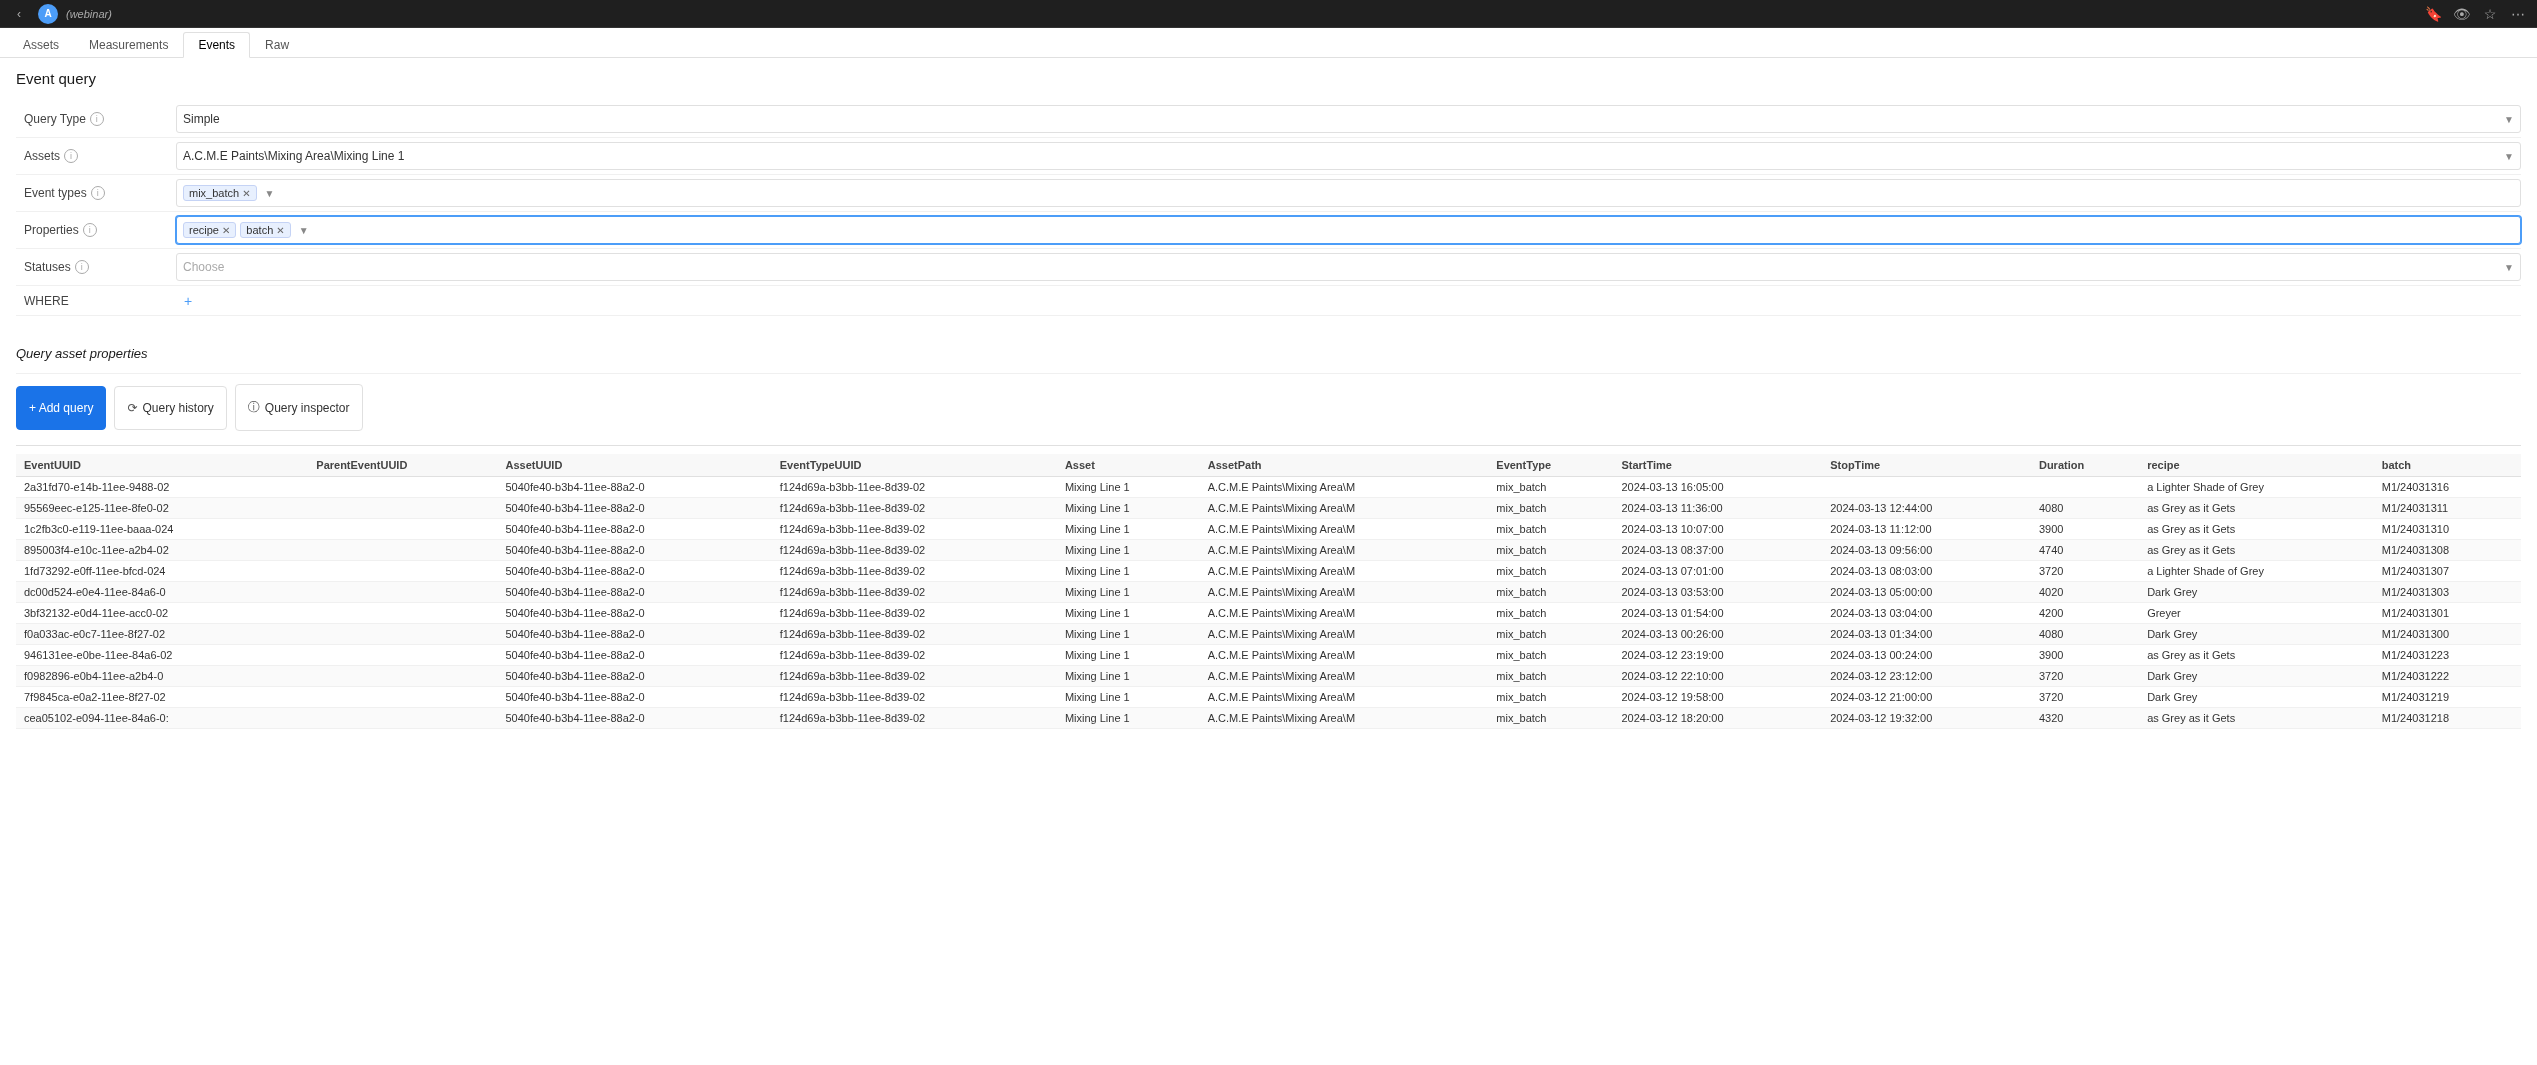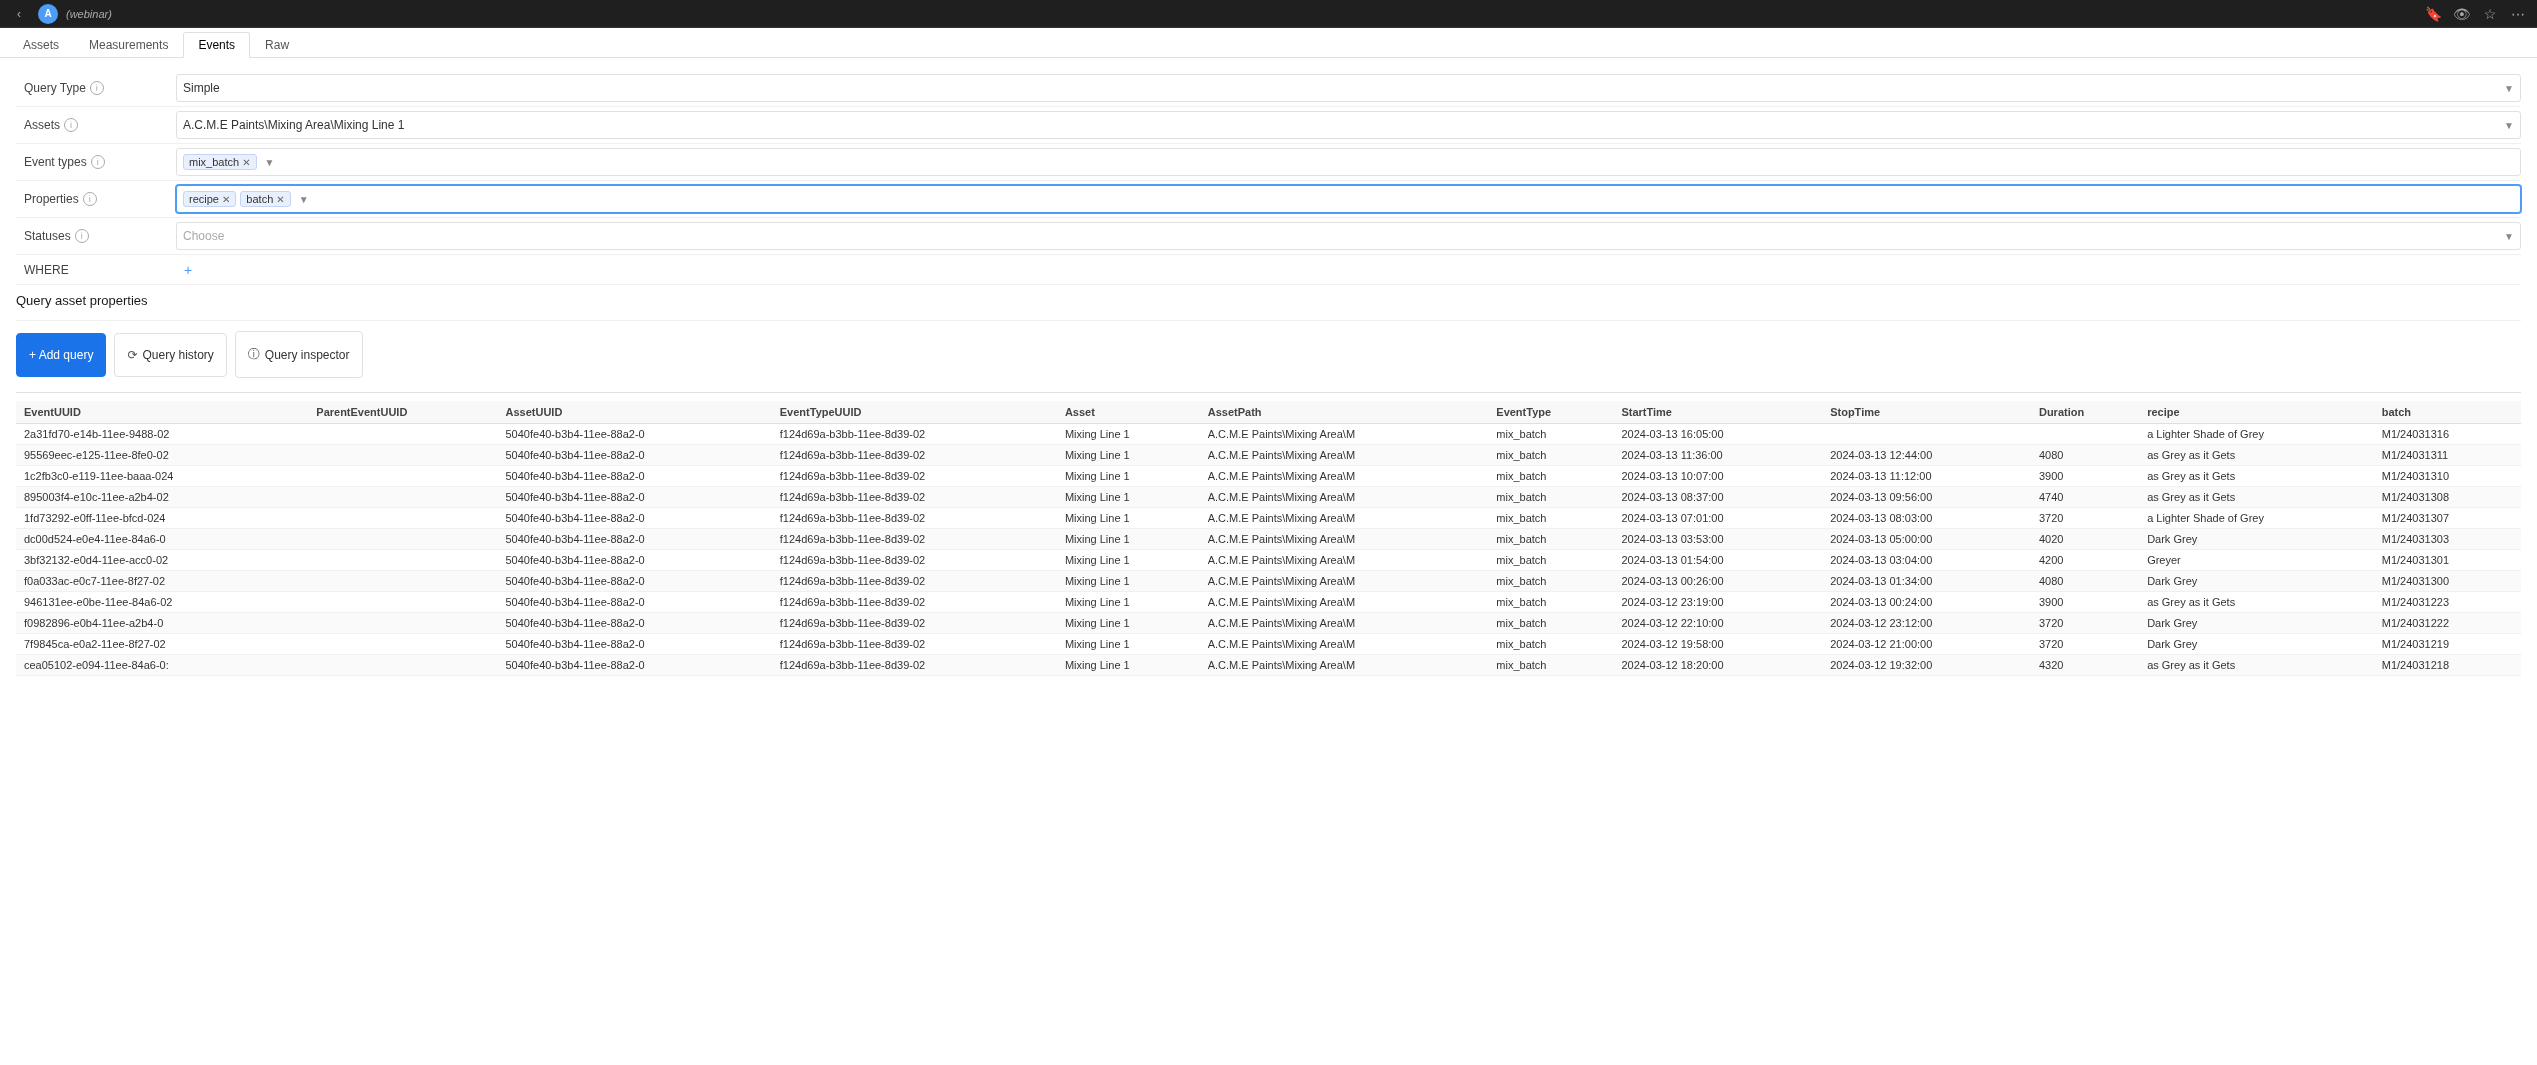--- a/index.html
+++ b/index.html
@@ -29,21 +29,21 @@
       background: transparent;
     }
     .nav-tab.active {
       background: #fff; border-color: #e0e0e0; color: #000;
       margin-bottom: -1px; border-bottom: 1px solid #fff;
     }
 
     
     .main-content { padding: 12px 16px; }
     .section-title { font-size: 15px; font-weight: 500; margin-bottom: 14px; color: #1a1a1a; }
-    .section-subtitle { font-size: 13px; font-weight: 500; margin-bottom: 12px; margin-top: 8px; color: #1a1a1a; }
+    .section-subtitle { font-size: 13px; font-weight: 500; margin-bottom: 12px; margin-top: 30px; color: #1a1a1a; font-style: italic; }
 
     
     .form-row {
       display: flex; align-items: center; min-height: 30px;
       border-bottom: 1px solid #f0f0f0;
     }
     .form-label {
       display: flex; align-items: center; gap: 4px;
       width: 160px; min-width: 160px; padding: 6px 8px;
       font-size: 12px; color: #444; font-weight: 500;
@@ -138,20 +138,21 @@
 </div>
 
 <div class="nav-tabs">
   <div class="nav-tab">Assets</div>
   <div class="nav-tab">Measurements</div>
   <div class="nav-tab active">Events</div>
   <div class="nav-tab">Raw</div>
 </div>
 
 <div class="main-content">
+  <div class="section-title">Event query</div>
 
   <div>
 
     <div class="form-row">
       <div class="form-label">
         <span>Query Type</span>
         <div class="info-icon">i</div>
       </div>
       <div class="form-wrapper">
         <div class="form-control">

